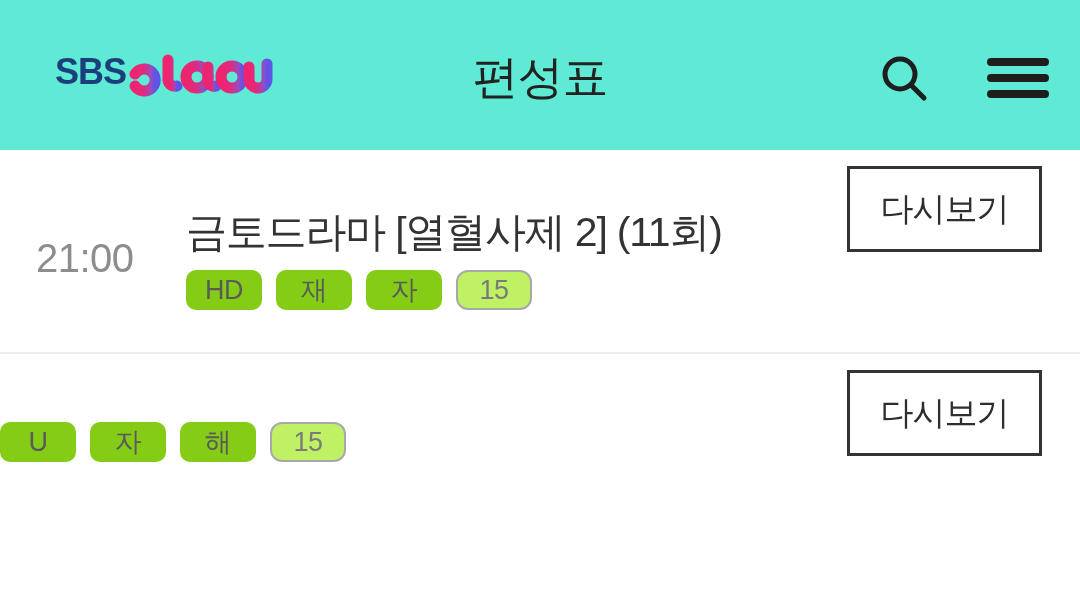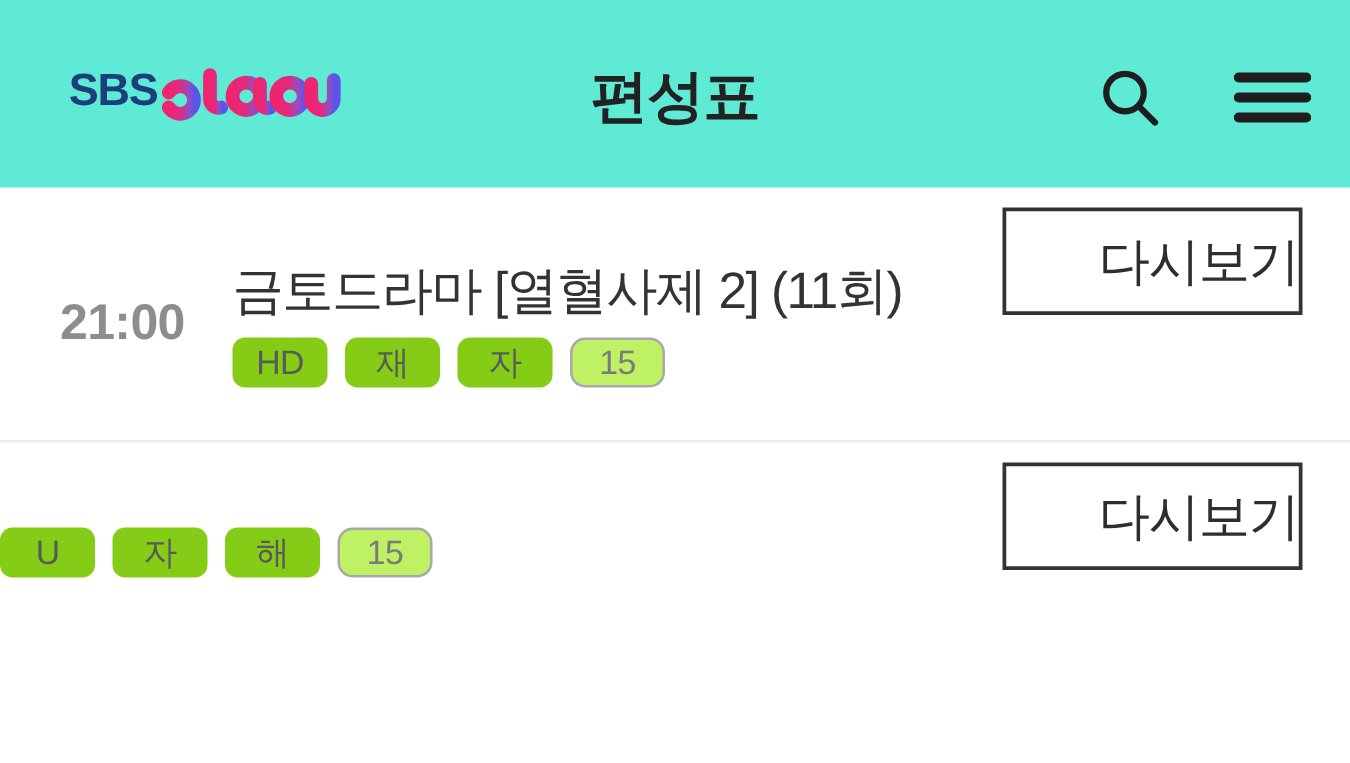--- a/index.html
+++ b/index.html
@@ -33,21 +33,21 @@
   .logo svg { display: block; }
 
   .header-title {
     position: absolute;
     left: 0;
     right: 0;
     top: 48px;
     text-align: center;
     font-size: 46px;
     line-height: 58px;
-    font-weight: 700;
+    font-weight: 400;
     color: #222222;
     letter-spacing: -1px;
   }
 
   .header-actions {
     position: absolute;
     right: 30px;
     top: 46px;
     display: flex;
     align-items: center;
@@ -79,26 +79,26 @@
     padding: 0;
   }
   .schedule-row + .schedule-row {
     border-top: 2px solid #ececec;
   }
 
   .row-time {
     width: 186px;
     flex: 0 0 186px;
     box-sizing: border-box;
-    padding-left: 48px;
+    padding-left: 36px;
     padding-top: 88px;
     font-size: 40px;
     line-height: 40px;
     color: #8d8d8d;
-    font-weight: 700;
+    font-weight: 400;
     letter-spacing: -0.5px;
   }
 
   .row-main {
     flex: 1 1 auto;
     padding-top: 56px;
     min-width: 0;
   }
   .row-title {
     font-size: 41px;
@@ -134,29 +134,29 @@
     border-radius: 12px;
     line-height: 36px;
   }
 
   .row-action {
     flex: 0 0 auto;
     padding-top: 16px;
     padding-right: 38px;
   }
   .replay-btn {
-    width: 240px;
+    width: 195px;
     height: 86px;
     box-sizing: border-box;
     border: 3px solid #333333;
     background: #ffffff;
     color: #2e2e2e;
-    font-size: 41px;
+    font-size: 33px;
     line-height: 80px;
-    text-align: right;
+    text-align: center;
     letter-spacing: -1px;
     cursor: pointer;
     font-family: inherit;
     padding: 0;
   }
 </style>
 </head>
 <body>
 
 <div class="app-header">

